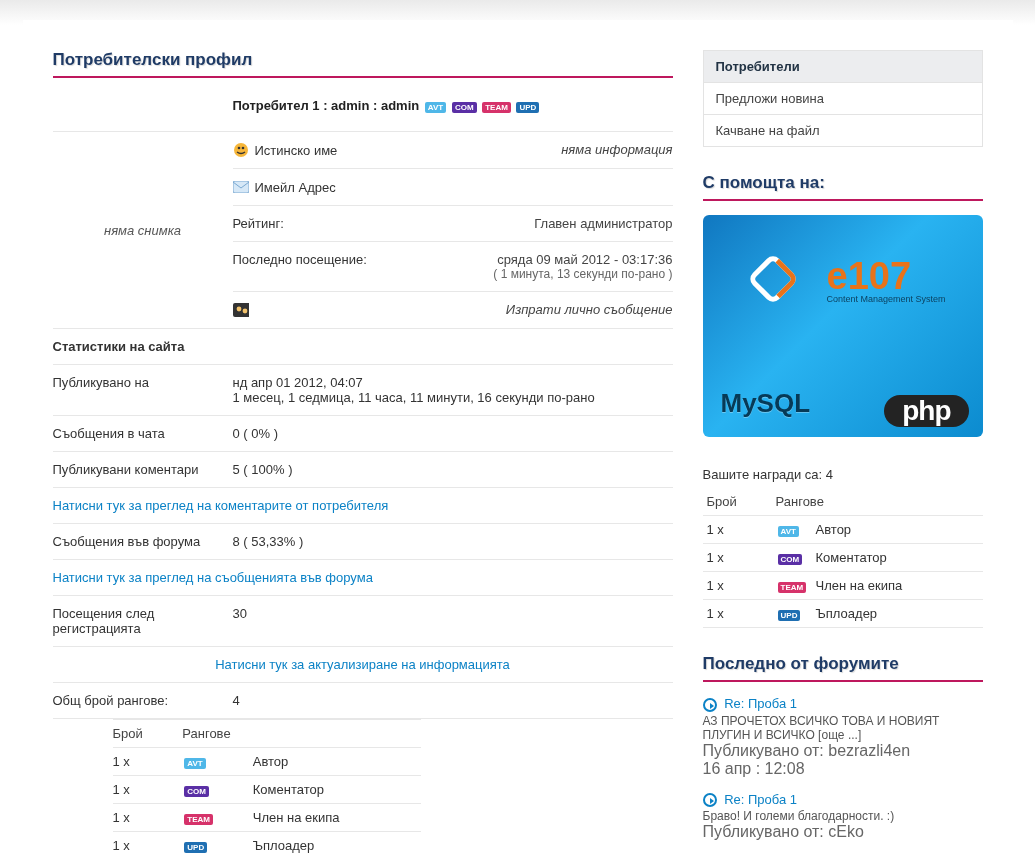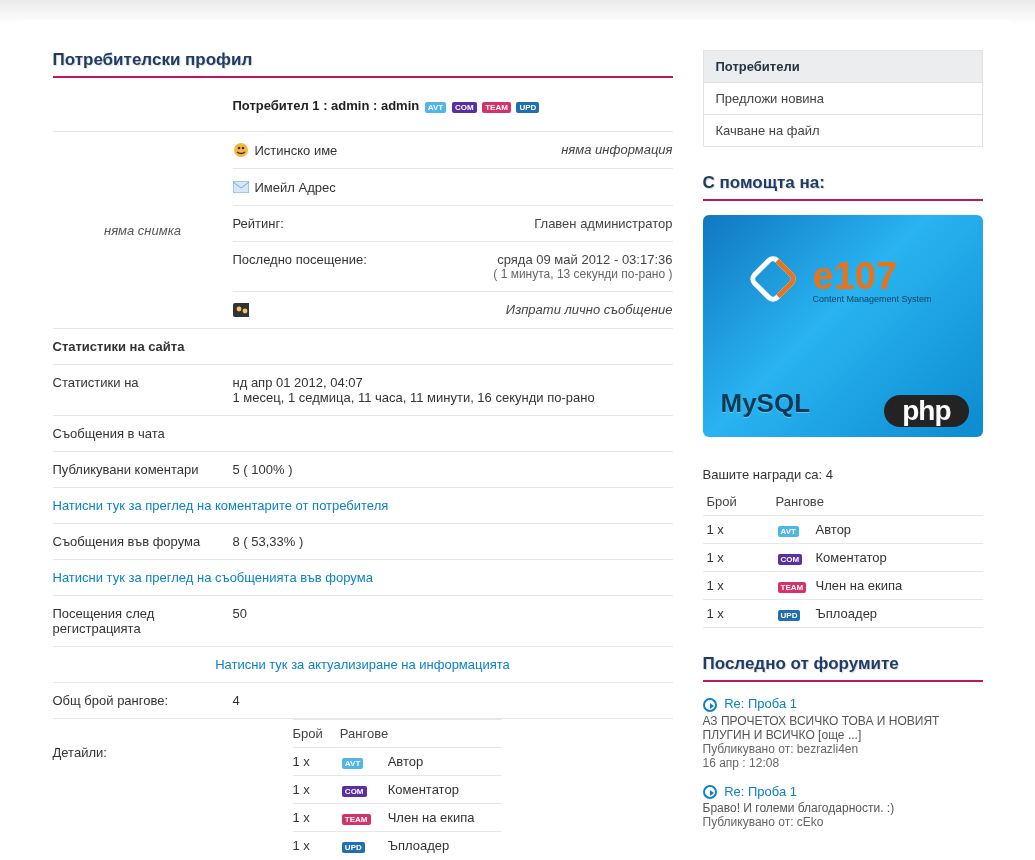--- a/index.html
+++ b/index.html
@@ -37,34 +37,34 @@
   .ranks-mini { border-collapse: collapse; width: 55%;}
   .details-row{ display:flex; border-top:1px solid #e7e7e7;}
   .details-row .dk{ width:180px; padding:26px 0 0 0;}
   .details-row .dv{ flex:1; padding: 0 0 0 60px;}
   
   .side-box { margin-bottom: 26px; }
   .side-menu { border:1px solid #e3e3e3; }
   .side-menu .hd { background:#ecedef; padding:8px 12px; font-weight:bold; color:#234; }
   .side-menu .item { display:block; padding:8px 12px; border-top:1px solid #e3e3e3; color:#444; text-decoration:none;}
   .tech-banner { width:100%; height:222px; border-radius:6px; background:linear-gradient(135deg,#1077c0 0,#29b3f1 45%,#0c8bcf 100%); position:relative; overflow:hidden; }
-  .tech-banner .logo107{ position:absolute; top:34px; left:40px; display:flex; align-items:center; gap:10px;}
+  .tech-banner .logo107{ position:absolute; top:34px; left:40px; display:flex; align-items:center; gap:24px;}
   .tech-banner .mysql{ position:absolute; bottom:18px; left:18px; color:#063a57; font-weight:bold; font-size:26px; text-shadow:0 1px 0 rgba(255,255,255,.3);}
   .tech-banner .php  { position:absolute; bottom:10px; right:14px; background:#232323; color:#fff; border-radius:40px; padding:0 18px; font-size:28px; font-weight:bold; letter-spacing:-1px;}
   .tech-banner .e107-txt{ font-size:38px; font-weight:bold; color:#e8731a;}
   .tech-banner .cms{ font-size:9px; color:#0c4363; display:block; margin-top:-4px;}
   .rank-summary-table{ width:100%; border-collapse:collapse;}
   .rank-summary-table th, .rank-summary-table td{ text-align:left; padding:6px 4px; border-bottom:1px solid #e7e7e7; font-size:13px;}
   .rank-summary-table th{ font-weight:normal; color:#444;}
   .forum-item{ margin-bottom:14px;}
   .forum-item .tl{ color:#0b82c6; text-decoration:none; }
   .forum-item .bullet{ width:14px; height:14px; border:2px solid #0b82c6; border-radius:50%; display:inline-block; vertical-align:middle; margin-right:4px; position:relative;}
   .forum-item .bullet::after{ content:""; position:absolute; top:3px; left:5px; width:0;height:0;border-left:4px solid #0b82c6;border-top:3px solid transparent;border-bottom:3px solid transparent;}
   .forum-item .body{ color:#555; font-size:12px; margin-top:2px;}
-  .forum-item .meta{ color:#666; font-size:12px;}
+  .forum-item .meta{ color:#666; font-size:16px;}
 </style>
 </head>
 <body>
 <div class="page-bg">
 <div class="container">
 
 <div class="main">
 
   <h2 class="section-title">Потребителски профил</h2>
 
@@ -137,29 +137,30 @@
         </div>
         <div class="value"><a href="#" class="italic" style="color:#444;text-decoration:none">Изпрати лично съобщение</a></div>
       </div>
 
     </div>
   </div>
 
   <div class="stats-title">Статистики на сайта</div>
 
   <div class="stats-row">
-    <div class="k">Статистики на</div>
+    <div class="k">Публикувано на</div>
     <div class="v">
       <div>нд апр 01 2012, 04:07</div>
       <div>1 месец, 1 седмица, 11 часа, 11 минути, 16 секунди по-рано</div>
     </div>
   </div>
 
   <div class="stats-row">
     <div class="k">Съобщения в чата</div>
+    <div class="v">0 ( 0% )</div>
   </div>
 
   <div class="stats-row">
     <div class="k">Публикувани коментари</div>
     <div class="v">5 ( 100% )</div>
   </div>
 
   <div class="stats-row full">
     <a href="#" class="link">Натисни тук за преглед на коментарите от потребителя</a>
   </div>
@@ -168,34 +169,33 @@
     <div class="k">Съобщения във форума</div>
     <div class="v">8 ( 53,33% )</div>
   </div>
 
   <div class="stats-row full">
     <a href="#" class="link">Натисни тук за преглед на съобщенията във форума</a>
   </div>
 
   <div class="stats-row">
     <div class="k">Посещения след регистрацията</div>
-    <div class="v">50</div>
+    <div class="v">30</div>
   </div>
 
   <div class="center-link">
     <a href="#" class="link">Натисни тук за актуализиране на информацията</a>
   </div>
 
   <div class="stats-row">
     <div class="k">Общ брой рангове:</div>
     <div class="v">4</div>
   </div>
 
   <div class="details-row">
-    <div class="dk">Детайли:</div>
     <div class="dv">
       <table class="ranks-mini">
         <tbody>
                 <tr>
                   <th>Брой</th>
                   <th colspan="2">Рангове</th>
                 </tr>
         <tr>
                   <td>1 x</td>
                   <td><span class="badge avt">AVT</span></td>

